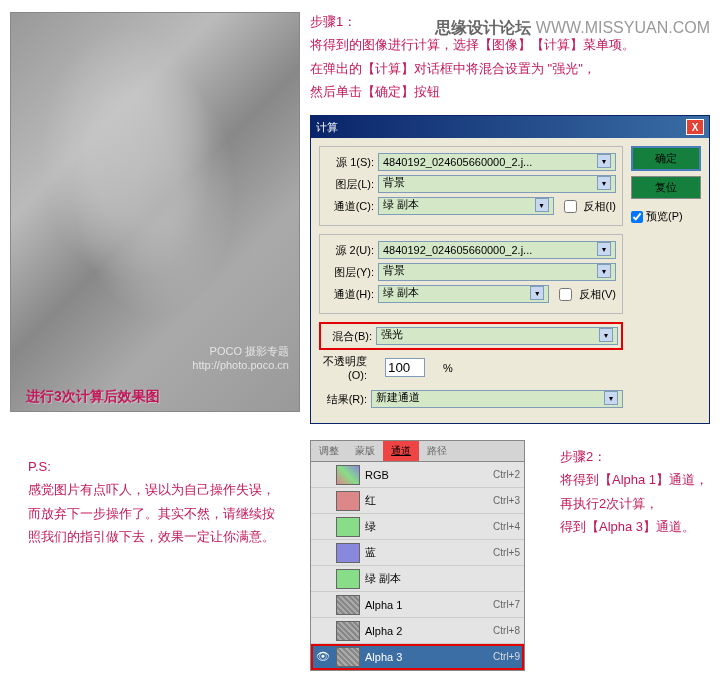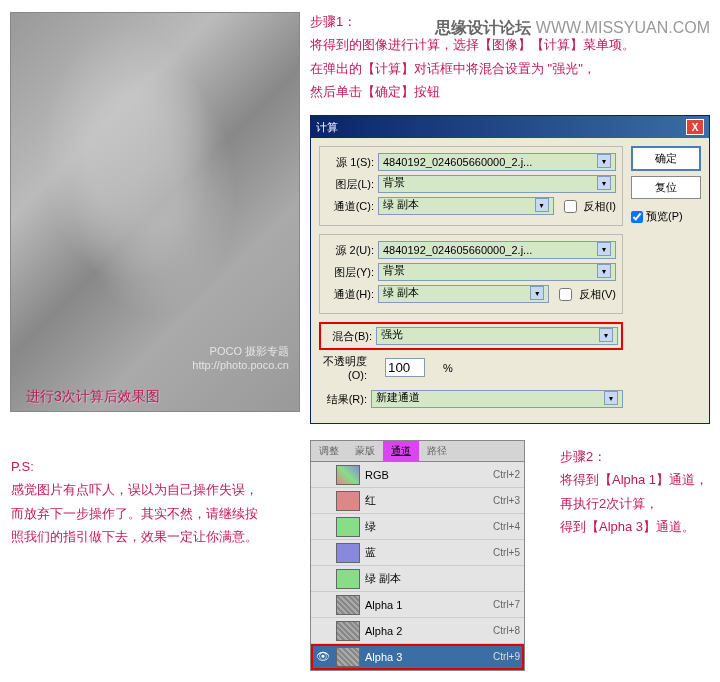--- a/index.html
+++ b/index.html
@@ -2,51 +2,51 @@
 <html><head>
 <meta charset="utf-8">
 <style>
 * { margin: 0; padding: 0; box-sizing: border-box; font-family: "Microsoft YaHei", SimSun, sans-serif; }
 body { width: 720px; height: 682px; background: #fff; position: relative; font-size: 12px; }
 .watermark { position: absolute; top: 18px; right: 10px; font-size: 16px; color: #999; }
 .watermark .cn { color: #666; font-weight: bold; }
 .preview-img { position: absolute; left: 10px; top: 12px; width: 290px; height: 400px; background: linear-gradient(135deg, #999 0%, #bbb 30%, #888 50%, #aaa 70%, #999 100%); border: 1px solid #888; }
 .preview-img::before { content: ""; position: absolute; inset: 0; background: radial-gradient(ellipse at 50% 45%, #ddd 10%, transparent 40%), radial-gradient(ellipse at 40% 35%, #ccc 15%, transparent 35%); opacity: 0.5; }
 .preview-logo { position: absolute; bottom: 40px; right: 10px; color: rgba(255,255,255,0.7); font-size: 11px; text-align: right; }
-.preview-caption { position: absolute; bottom: 5px; left: 15px; color: #C2185B; font-size: 14px; font-weight: normal; text-shadow: 1px 1px 0 rgba(255,255,255,0.3); }
+.preview-caption { position: absolute; bottom: 5px; left: 15px; color: #C2185B; font-size: 14px; font-weight: bold; text-shadow: 1px 1px 0 rgba(255,255,255,0.3); }
 .instr { position: absolute; color: #C2185B; font-size: 13px; line-height: 1.8; }
 .step1 { left: 310px; top: 10px; width: 360px; }
-.ps-block { left: 11px; top: 455px; width: 290px; }
+.ps-block { left: 28px; top: 455px; width: 290px; }
 .step2 { left: 560px; top: 445px; width: 155px; }
 
 .dialog { position: absolute; left: 310px; top: 115px; width: 400px; background: #ECE9D8; border: 1px solid #0A246A; font-size: 11px; }
 .titlebar { background: linear-gradient(to right, #0A246A, #3A6EA5); color: #fff; padding: 3px 5px; display: flex; justify-content: space-between; align-items: center; height: 22px; }
 .close-btn { width: 18px; height: 16px; background: #E34234; color: #fff; display: flex; align-items: center; justify-content: center; font-size: 10px; font-weight: bold; border: 1px solid #fff; cursor: pointer; }
 .dialog-body { padding: 8px; display: flex; gap: 8px; }
 .dialog-left { flex: 1; }
 .dialog-right { width: 70px; display: flex; flex-direction: column; gap: 5px; }
-.btn { background: #ffffff; border: 1px solid #888; padding: 3px 8px; text-align: center; cursor: pointer; font-size: 11px; }
+.btn { background: #15803d; border: 1px solid #888; padding: 3px 8px; text-align: center; cursor: pointer; font-size: 11px; }
 .btn:first-child { border: 2px solid #4A7EBB; }
 .checkbox-row { display: flex; align-items: center; gap: 3px; margin-top: 5px; }
 .checkbox-row input { width: 12px; height: 12px; }
 .group { border: 1px solid #bbb; padding: 6px; margin-bottom: 8px; position: relative; }
 .field-row { display: flex; align-items: center; margin-bottom: 4px; gap: 4px; }
 .field-label { width: 48px; text-align: right; font-size: 11px; }
 .select { flex: 1; background: #D4E8C8; border: 1px solid #7F9DB9; padding: 2px 4px; font-size: 11px; height: 18px; display: flex; align-items: flex-end; justify-content: space-between; cursor: pointer; }
 .select .arrow { background: #C8D8F0; border: 1px solid #7F9DB9; width: 14px; height: 14px; display: flex; align-items: center; justify-content: center; font-size: 8px; }
 .inline-cb { margin-left: 6px; display: flex; align-items: center; gap: 7px; }
 .blend-row { border: 2px solid #E20000; padding: 3px; }
 .opacity-row { display: flex; align-items: center; gap: 18px; }
 .opacity-input { width: 40px; border: 1px solid #7F9DB9; padding: 1px 2px; background: #fff; }
 .result-row { margin-top: 6px; padding: 3px 0; }
 
 .channels { position: absolute; left: 310px; top: 440px; width: 215px; background: #E4E4E4; border: 1px solid #888; font-size: 11px; }
 .ch-tabs { display: flex; background: #D4D4D4; border-bottom: 1px solid #888; font-size: 10px; }
 .ch-tab { padding: 3px 8px; cursor: pointer; color: #666; }
-.ch-tab.active { background: #d946ef; color: #000; text-decoration: underline; }
+.ch-tab.active { background: #ef4444; color: #000; text-decoration: underline; }
 .ch-row { display: flex; align-items: center; padding: 2px 4px; border-bottom: 1px solid #ccc; gap: 5px; height: 26px; }
 .ch-row.selected { background: #3A6EA5; color: #fff; }
 .ch-row.highlight { outline: 2px solid #E20000; outline-offset: -2px; }
 .ch-eye { width: 16px; height: 16px; display: flex; align-items: center; justify-content: center; }
 .ch-thumb { width: 24px; height: 20px; background: #888; border: 1px solid #666; }
 .ch-thumb.rgb { background: linear-gradient(45deg, #d88, #8d8, #88d); }
 .ch-thumb.r { background: #d88; }
 .ch-thumb.g { background: #8d8; }
 .ch-thumb.b { background: #88d; }
 .ch-thumb.alpha { background: repeating-linear-gradient(45deg, #888, #888 2px, #aaa 2px, #aaa 4px); }

